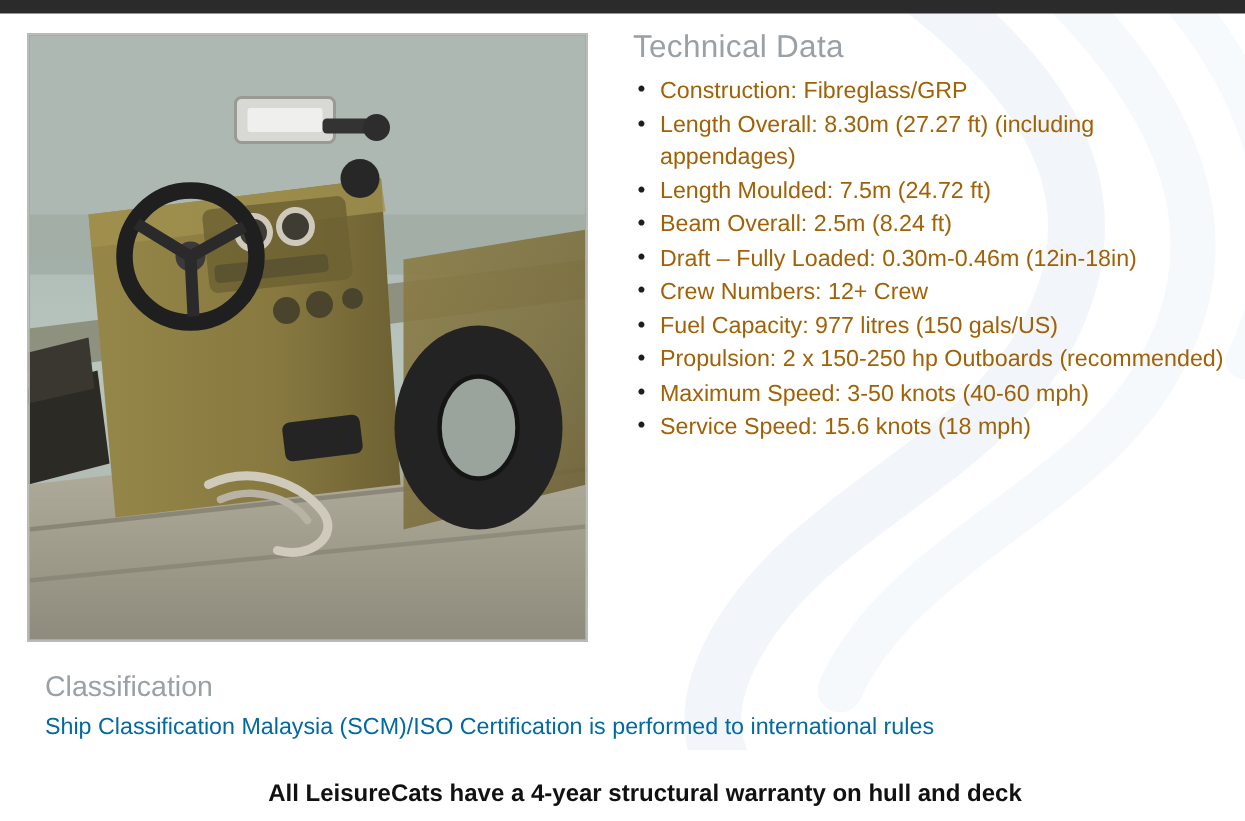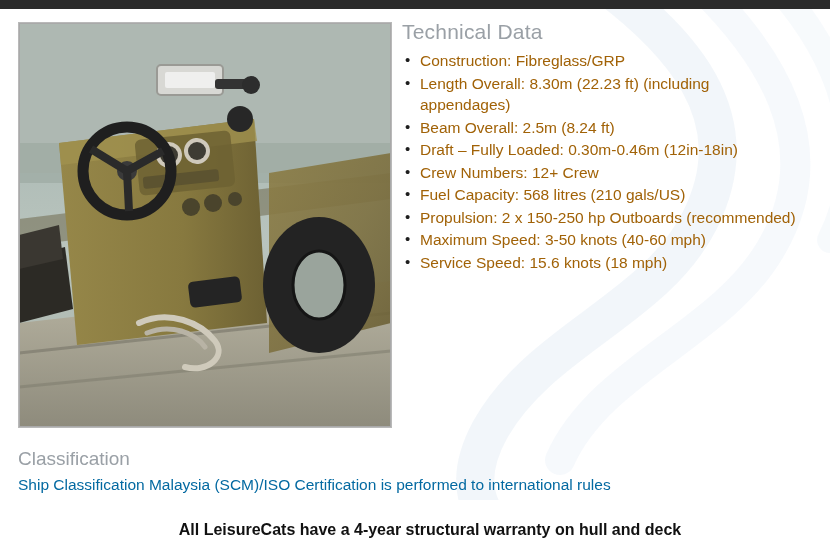--- a/index.html
+++ b/index.html
@@ -59,21 +59,21 @@
   }
   .photo-canvas {
     position: absolute;
     inset: 0;
     display: block;
   }
 
   
   .tech-col {
     position: absolute;
-    left: 402px;
+    left: 422px;
     top: 20px;
     width: 400px;
   }
   .tech-title {
     font-size: 21px;
     color: #9aa0a6;
     font-weight: 400;
     letter-spacing: 0.2px;
     margin: 0 0 6px 0;
   }
@@ -95,21 +95,21 @@
     position: absolute;
     left: 3px;
     top: -1px;
     font-size: 15px;
     color: #1e1e1e;
   }
 
   
   .classification {
     position: absolute;
-    left: 18px;
+    left: 30px;
     top: 448px;
     width: 795px;
   }
   .class-title {
     font-size: 19px;
     color: #9aa0a6;
     font-weight: 400;
     margin: 0 0 5px 0;
   }
   .class-text {
@@ -222,25 +222,26 @@
       <rect x="170" y="256" width="52" height="26" rx="5" fill="#242424" transform="rotate(-7 196 269)"></rect>
 
       <rect x="0.5" y="0.5" width="371" height="403" fill="none" stroke="#a9a9a9" stroke-width="1"></rect>
     </svg>
   </div>
 
   <div class="tech-col">
     <h2 class="tech-title">Technical Data</h2>
     <ul class="tech-list">
       <li>Construction: Fibreglass/GRP</li>
-      <li>Length Overall: 8.30m (22.23 ft) (including appendages)</li>
+      <li>Length Overall: 8.30m (27.27 ft) (including appendages)</li>
+      <li>Length Moulded: 7.5m (24.72 ft)</li>
       <li>Beam Overall: 2.5m (8.24 ft)</li>
       <li>Draft – Fully Loaded: 0.30m-0.46m (12in-18in)</li>
       <li>Crew Numbers: 12+ Crew</li>
-      <li>Fuel Capacity: 568 litres (210 gals/US)</li>
+      <li>Fuel Capacity: 977 litres (150 gals/US)</li>
       <li>Propulsion: 2 x 150-250 hp Outboards (recommended)</li>
       <li>Maximum Speed: 3-50 knots (40-60 mph)</li>
       <li>Service Speed: 15.6 knots (18 mph)</li>
     </ul>
   </div>
 
   <div class="classification">
     <h2 class="class-title">Classification</h2>
     <p class="class-text">Ship Classification Malaysia (SCM)/ISO Certification is performed to international rules</p>
   </div>

